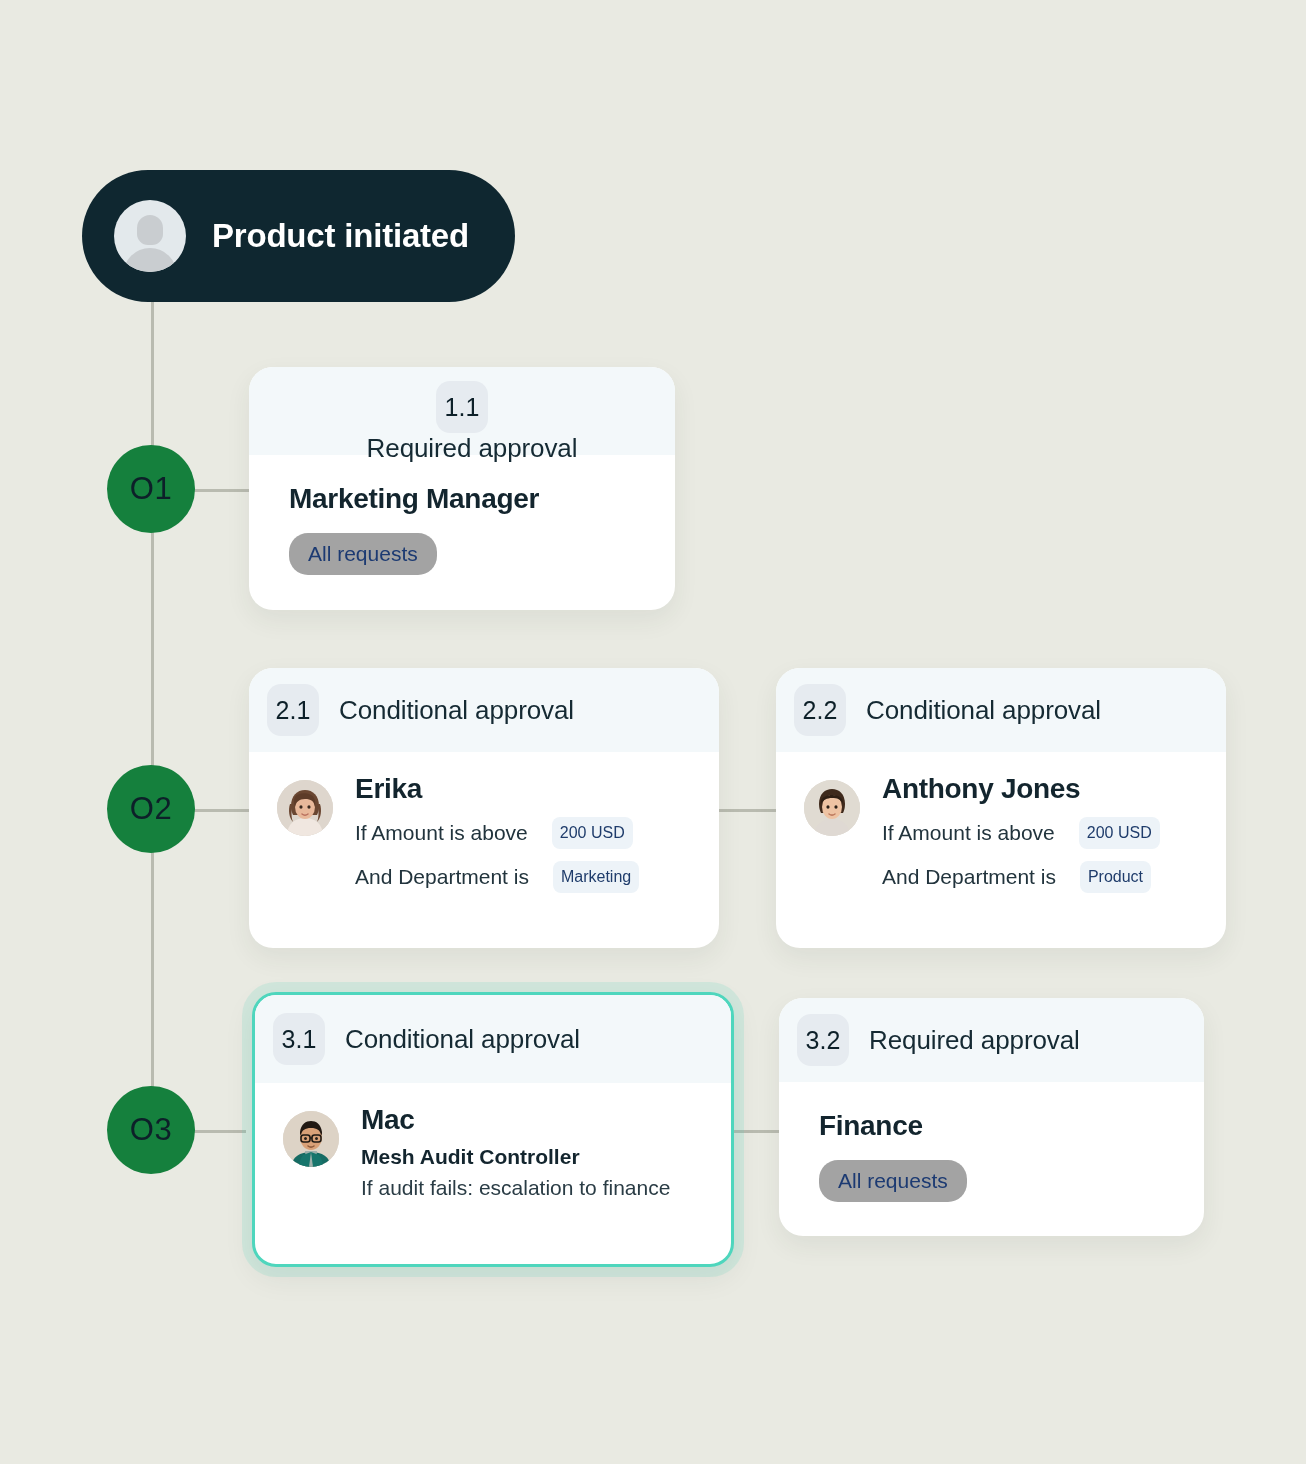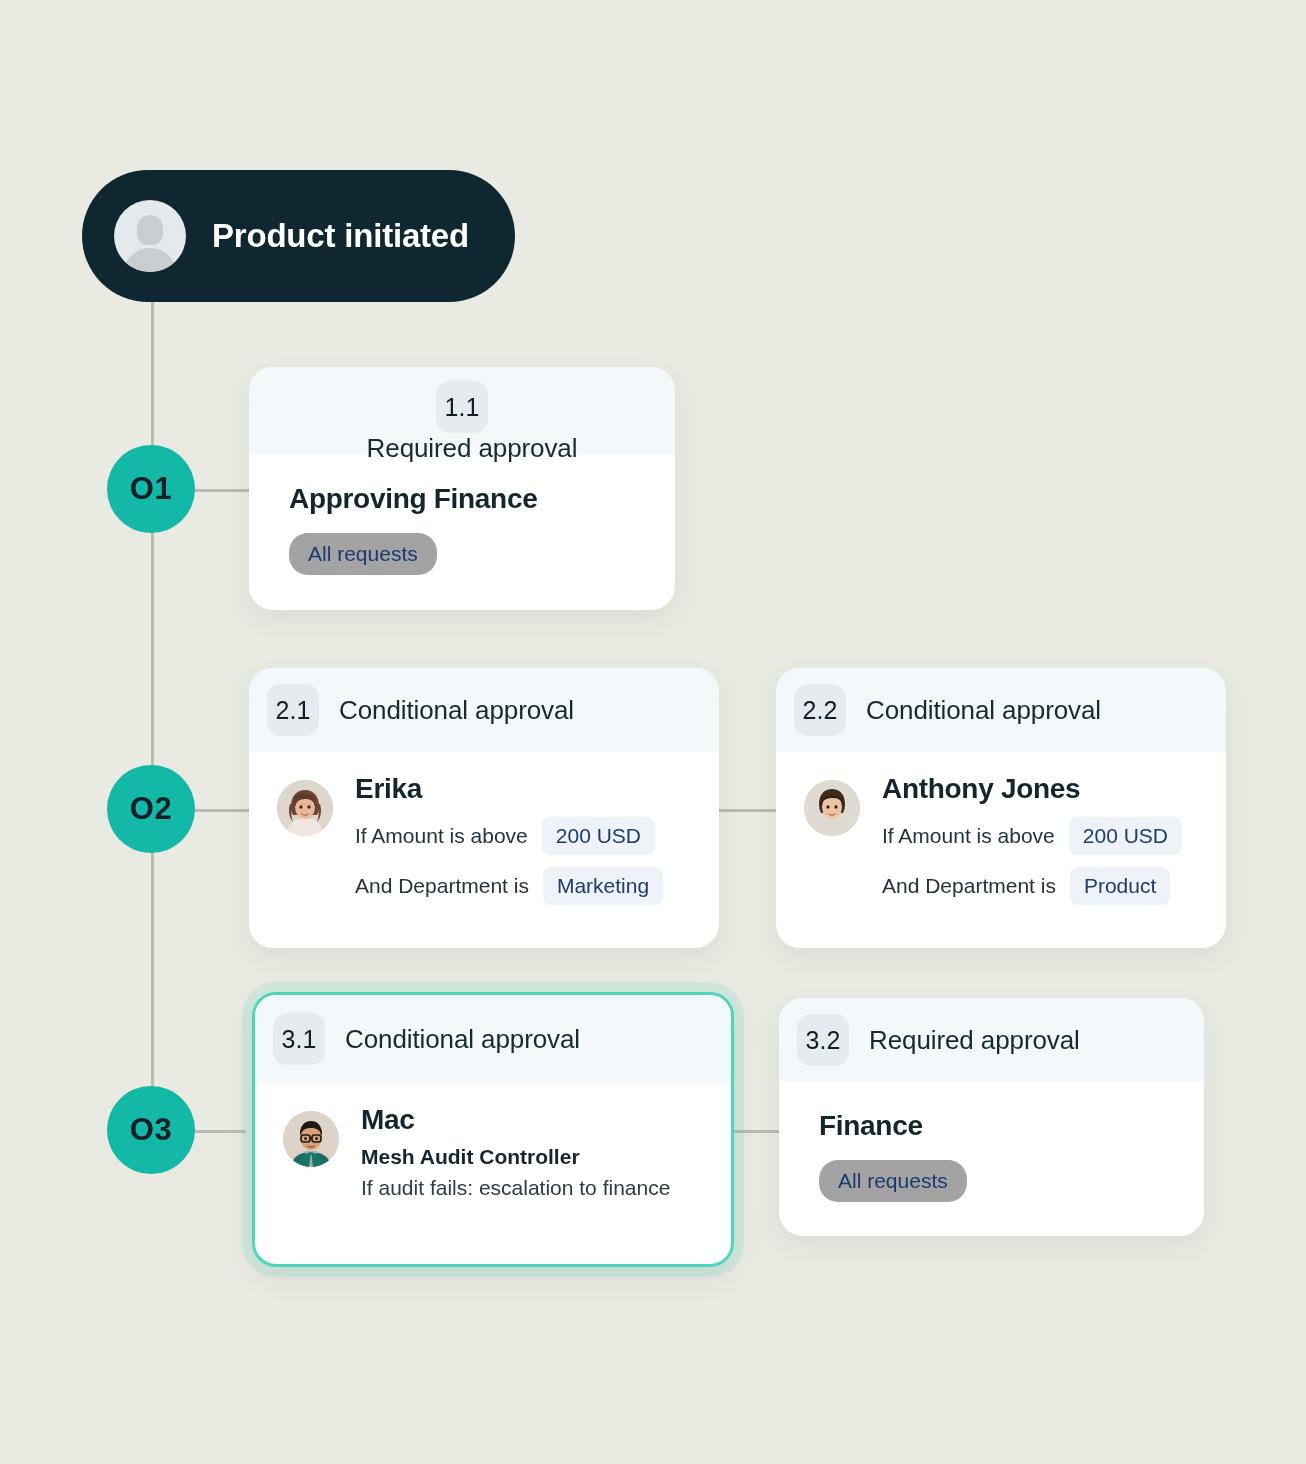--- a/index.html
+++ b/index.html
@@ -40,28 +40,28 @@
   .conn-o3   { left: 186px; top: 1130px; width: 60px; }
   .conn-2112 { left: 712px; top: 809px;  width: 70px; }
   .conn-3132 { left: 718px; top: 1130px; width: 66px; }
 
   
   .node {
     position: absolute;
     width: 88px;
     height: 88px;
     border-radius: 50%;
-    background: #14b8a6;
+    background: #15803d;
     display: flex;
     align-items: center;
     justify-content: center;
     color: #0d2029;
     font-size: 31px;
     letter-spacing: 0.5px;
-    font-weight: 700;
+    font-weight: 400;
   }
   .node-o1 { left: 107px; top: 445px; }
   .node-o2 { left: 107px; top: 765px; }
   .node-o3 { left: 107px; top: 1086px; }
 
   
   .pill {
     position: absolute;
     left: 82px;
     top: 170px;
@@ -212,25 +212,25 @@
     align-items: center;
     margin-top: 12px;
     gap: 12px;
   }
   .cond-label {
     font-size: 21px;
     color: #22343d;
     white-space: nowrap;
   }
   .value-chip {
-    margin-left: 2px;
+    margin-left: 12px;
     background: #edf3f8;
     color: #1f3c6b;
-    font-size: 21px;
-    padding: 7px 14px;
+    font-size: 16px;
+    padding: 7px 8px;
     border-radius: 8px;
     white-space: nowrap;
   }
 
   
   .card-11 { left: 249px; top: 367px;  width: 426px; height: 243px; }
   .card-21 { left: 249px; top: 668px;  width: 470px; height: 280px; }
   .card-22 { left: 776px; top: 668px;  width: 450px; height: 280px; }
   .card-31 { left: 242px; top: 992px;  width: 482px; height: 275px; }
   .card-32 { left: 779px; top: 998px;  width: 425px; height: 238px; }
@@ -263,21 +263,21 @@
   <div class="node node-o1">O1</div>
   <div class="node node-o2">O2</div>
   <div class="node node-o3">O3</div>
 
   <div class="card card-11">
     <div class="card-head">
       <div class="step-chip">1.1</div>
       <div class="card-head-title">Required approval</div>
     </div>
     <div class="card-body">
-      <div class="role-name">Approving Finance</div>
+      <div class="role-name">Marketing Manager</div>
       <div class="badge">All requests</div>
     </div>
   </div>
 
   <div class="card card-21">
     <div class="card-head">
       <div class="step-chip">2.1</div>
       <div class="card-head-title">Conditional approval</div>
     </div>
     <div class="card-body">

